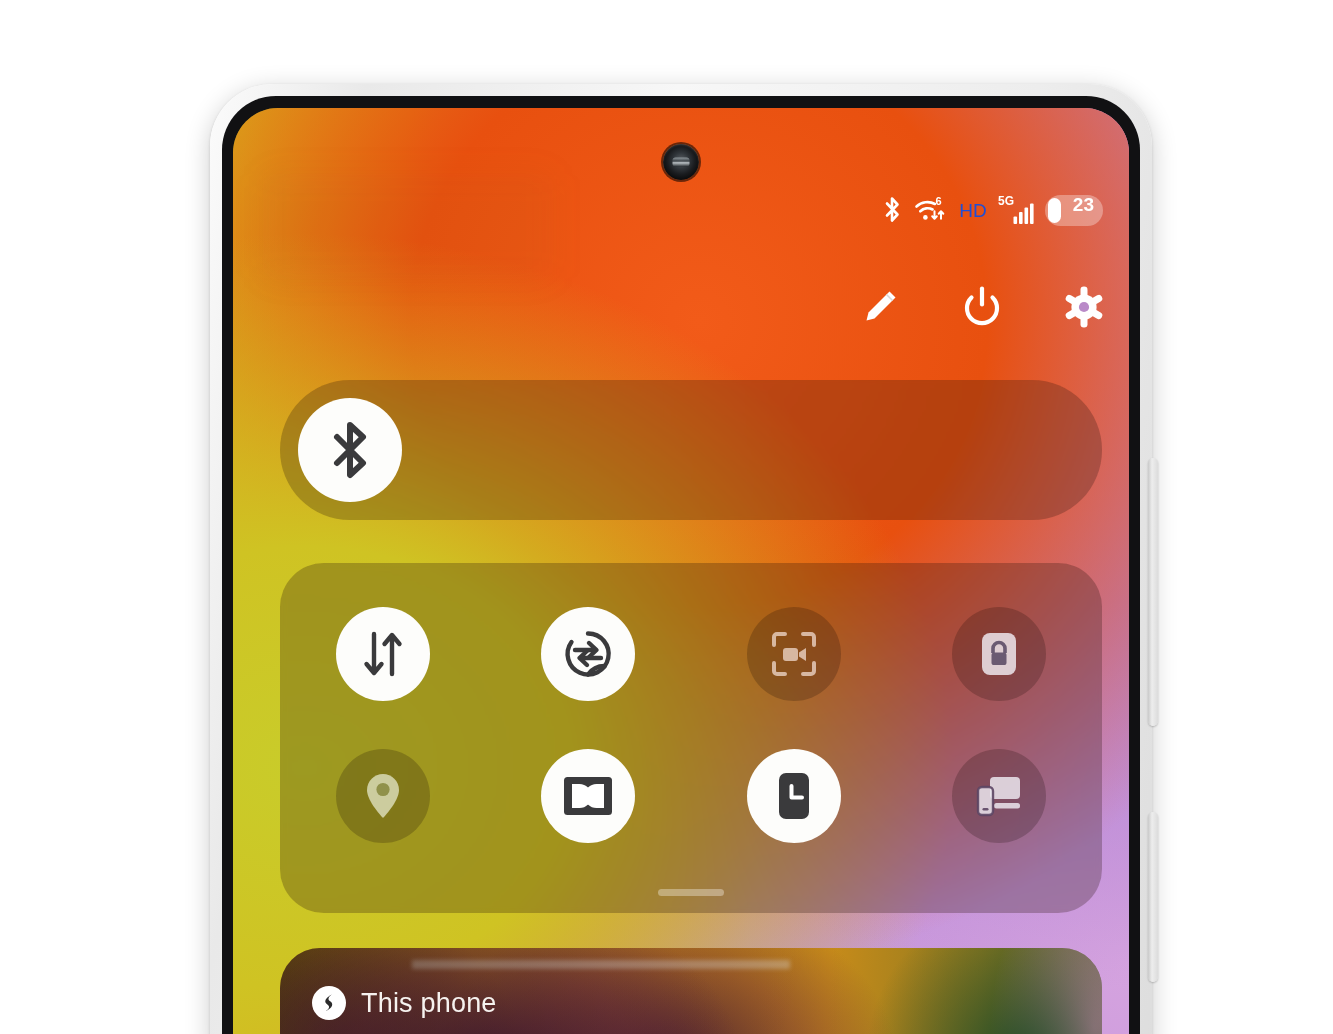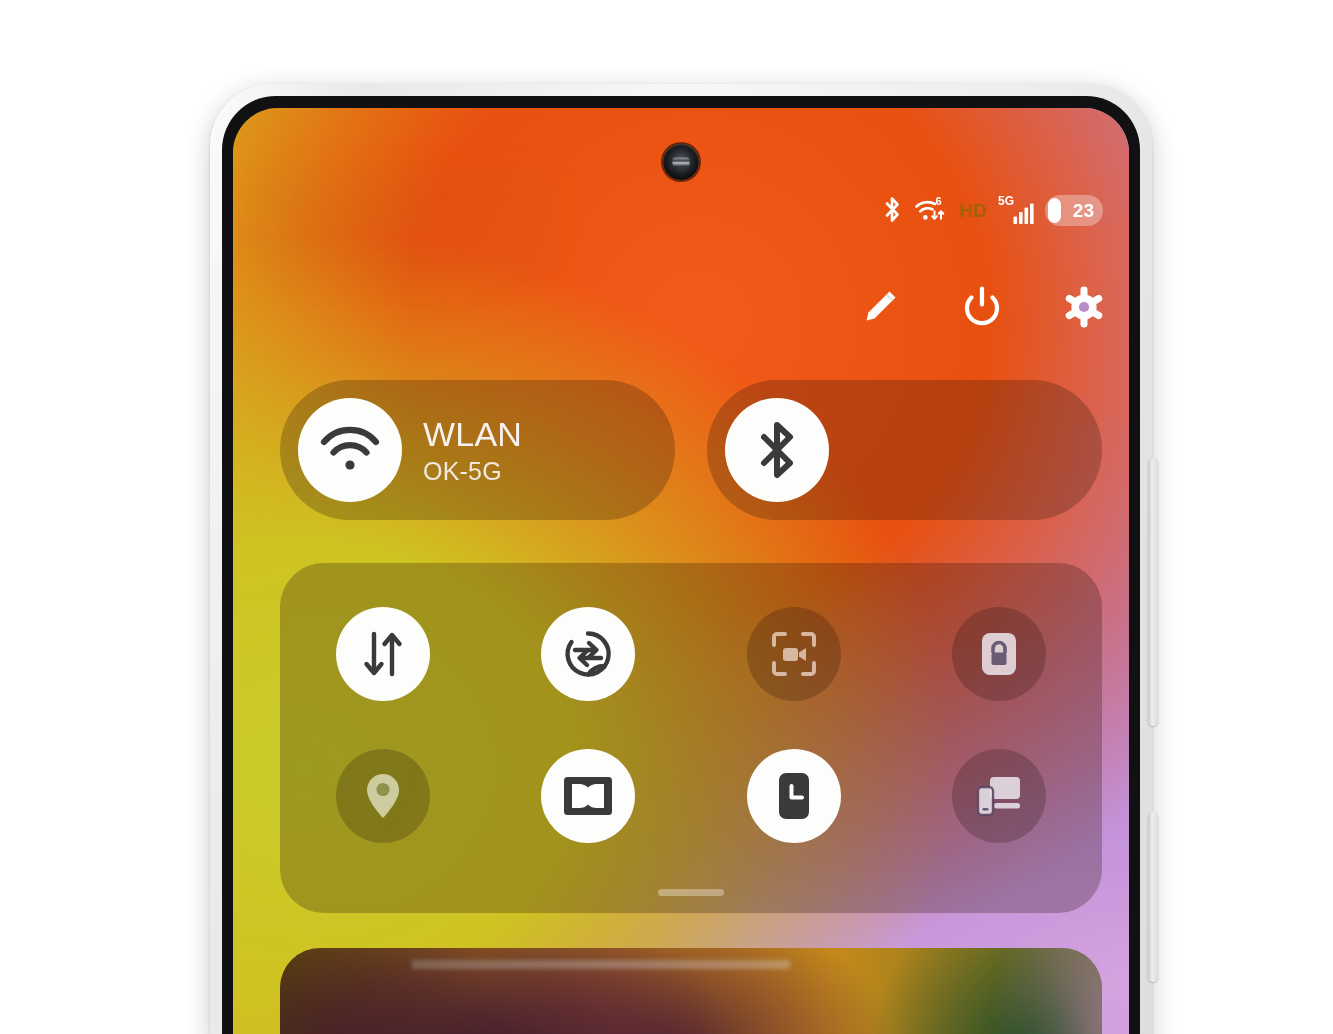--- a/index.html
+++ b/index.html
@@ -122,33 +122,32 @@
     right: 26px;
     top: 86px;
     display: flex;
     align-items: center;
     gap: 11px;
     color: #ffffff;
   }
   .sb-icon { display: flex; align-items: flex-end; }
   .sb-hd {
     font-size: 19px;
-    font-weight: bold;
+    font-weight: normal;
     letter-spacing: .2px;
     line-height: 1;
-    color: #a16207;
+    color: #1d4ed8;
   }
   .sb-battery {
     position: relative;
     width: 58px;
     height: 31px;
     border-radius: 16px;
     background: rgba(255,255,255,0.32);
     display: flex;
-    align-items: center;
     justify-content: flex-end;
     padding-right: 9px;
   }
   .sb-battery-fill {
     position: absolute;
     left: 3px; top: 3px;
     width: 13px;
     height: 25px;
     border-radius: 13px;
     background: #ffffff;
@@ -421,35 +420,20 @@
               <circle cx="23" cy="23" r="12.6"></circle>
             </g>
             <circle cx="23" cy="23" r="5.1" fill="#b98ac8"></circle>
           </svg>
         </span>
       </div>
     </div>
 
     <div class="big-tiles">
 
-      <div class="big-tile">
-        <div class="big-tile-circle">
-          <span>
-            <svg width="62" height="50" viewBox="0 0 62 50">
-              <path d="M5 17 A34 34 0 0 1 57 17" fill="none" stroke="#3a3a3c" stroke-width="6.2" stroke-linecap="round"></path>
-              <path d="M14.5 27.5 A22 22 0 0 1 47.5 27.5" fill="none" stroke="#3a3a3c" stroke-width="6.2" stroke-linecap="round"></path>
-              <circle cx="31" cy="40" r="4.6" fill="#3a3a3c"></circle>
-            </svg>
-          </span>
-        </div>
-        <div class="big-tile-text">
-          <div class="big-tile-title">WLAN</div>
-          <div class="big-tile-sub">OK-5G</div>
-        </div>
-      </div>
 
       <div class="big-tile">
         <div class="big-tile-circle">
           <span>
             <svg width="48" height="62" viewBox="0 0 48 62">
               <path d="M11 18 L37 44 L24 56 L24 6 L37 18 L11 44" fill="none" stroke="#3a3a3c" stroke-width="6" stroke-linecap="round" stroke-linejoin="round"></path>
             </svg>
           </span>
         </div>
       </div>
@@ -561,16 +545,25 @@
       </div>
       <div class="qs-handle"></div>
     </div>
 
     <div class="media-card">
       <div class="media-art">
         <div class="media-art-scan"></div>
 
       </div>
       <div class="media-art-veil"></div>
+      <div class="media-head">
+        <span class="media-app-icon">
+          <svg width="22" height="22" viewBox="0 0 22 22">
+            <circle cx="11" cy="11" r="11" fill="#ffffff"></circle>
+            <path d="M13.8 2.4 C8.5 5.2 6.0 8.4 8.0 11.2 C9.3 13.0 11.6 13.2 11.0 15.6 C10.6 17.4 8.6 18.4 7.6 19.4 C12.6 17.0 15.6 13.6 13.6 10.6 C12.4 8.8 10.0 8.6 10.6 6.2 C11.0 4.4 12.8 3.4 13.8 2.4 Z" fill="#2b2b2b"></path>
+          </svg>
+        </span>
+        <span class="media-device-label">This phone</span>
+      </div>
     </div>
 
   </div>
 </div>
 
 </body></html>

